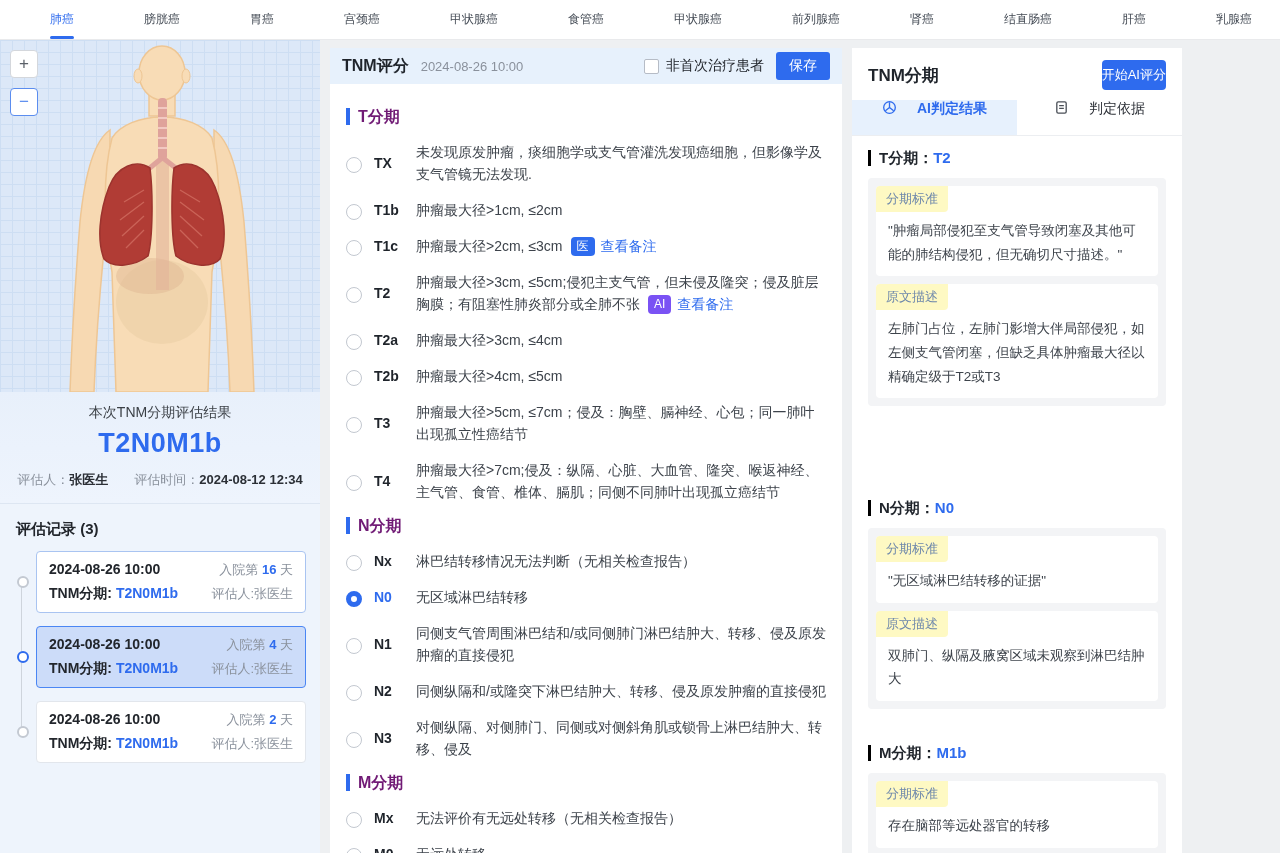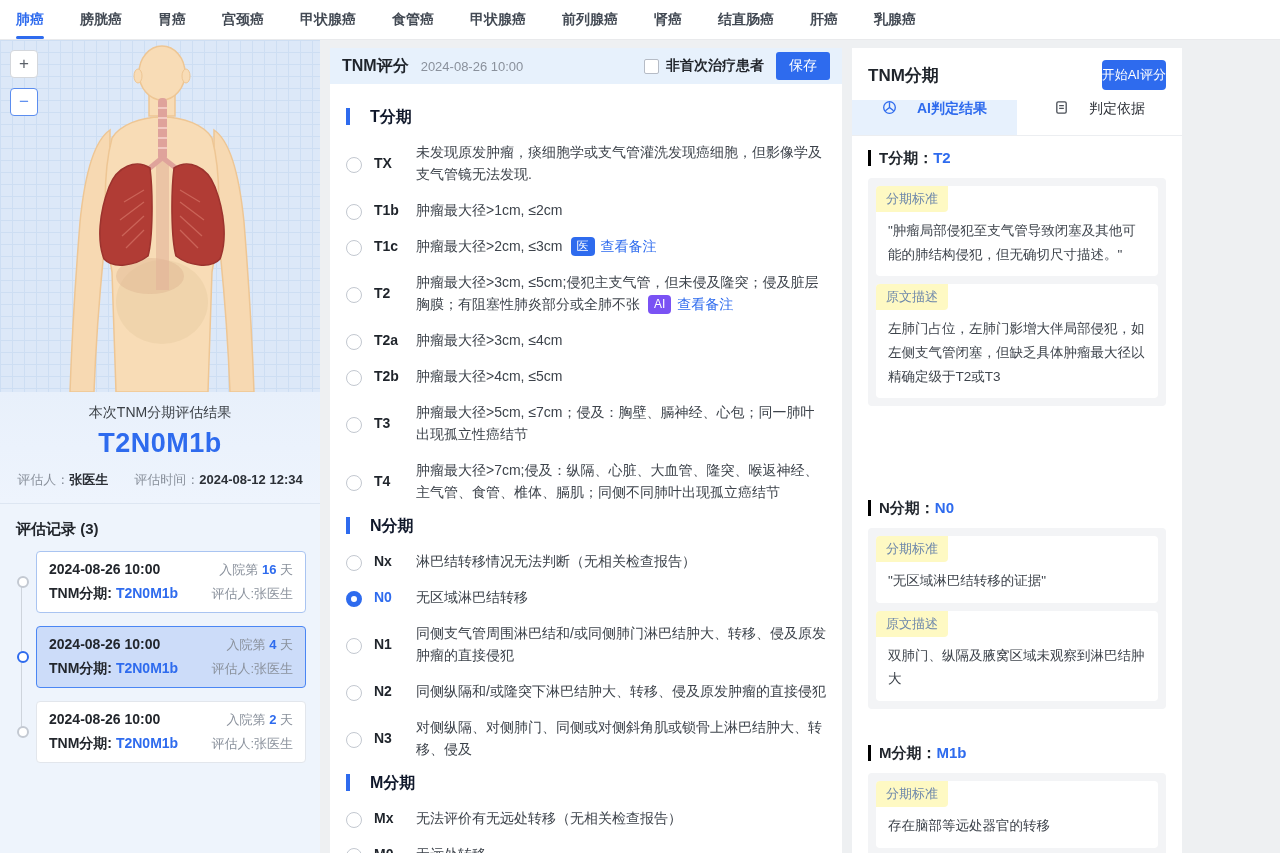--- a/index.html
+++ b/index.html
@@ -1,21 +1,21 @@
 <!DOCTYPE html>
 <html><head>
 <meta charset="utf-8">
 <style>
   * { margin:0; padding:0; box-sizing:border-box; }
   html,body { width:1280px; height:853px; overflow:hidden; font-family:"Liberation Sans","DejaVu Sans",sans-serif; background:#eef0f2; }
   .app { width:1280px; height:853px; display:flex; flex-direction:column; }
 
   
   .nav { height:40px; background:#fff; border-bottom:1px solid #e9eaec; display:flex; align-items:stretch; padding:0 16px; gap:36px; flex-shrink:0; }
-  .nav-tab { position:relative; display:flex; align-items:center; font-size:14px; color:#434a54; font-weight:700; cursor:pointer; white-space:nowrap; }
+  .nav-tab { position:relative; display:flex; align-items:center; font-size:12px; color:#434a54; font-weight:400; cursor:pointer; white-space:nowrap;margin-left:34px; }
   .nav-tab.active { color:#2e6bee; }
   .nav-tab.active::after { content:''; position:absolute; left:0; right:0; bottom:0; height:3px; background:#2e6bee; border-radius:2px; }
 
   
   .main { flex:1; display:flex; min-height:0; }
 
   
   .left { width:320px; flex-shrink:0; display:flex; flex-direction:column; background:#eef4fc; }
   .body-viewer { position:relative; height:352px; flex-shrink:0;
       background-color:#dce8f8;
@@ -53,25 +53,25 @@
 
   
   .gap { width:10px; flex-shrink:0; }
   .mid { width:512px; flex-shrink:0; margin-top:8px; background:#fff; display:flex; flex-direction:column; overflow:hidden; }
   .mid-header { height:36px; background:#e7f1fc; display:flex; align-items:center; padding:0 12px; flex-shrink:0; }
   .mid-title { font-size:16px; font-weight:bold; color:#1f242b; }
   .mid-date { font-size:13px; color:#8a919c; margin-left:12px; }
   .mid-header-right { margin-left:auto; display:flex; align-items:center; gap:12px; }
   .chk-wrap { display:flex; align-items:center; gap:7px; cursor:pointer; }
   .chk { width:15px; height:15px; background:#fff; border:1px solid #b6bcc6; border-radius:2px; }
-  .chk-label { font-size:14px; color:#22262c; font-weight:700; }
+  .chk-label { font-size:14px; color:#22262c; font-weight:400; }
   .btn-primary { background:#2e6bee; color:#fff; border:none; border-radius:3px; font-size:14px; padding:5px 13px; cursor:pointer; font-family:inherit; }
 
   .mid-body { padding:14px 16px 0; overflow:hidden; }
-  .sec-title { font-size:16px; font-weight:bold; color:#0f172a; border-left:4px solid #2e6bee; padding-left:20px; line-height:17px; margin:10px 0 16px; }
+  .sec-title { font-size:16px; font-weight:bold; color:#701a75; border-left:4px solid #2e6bee; padding-left:8px; line-height:17px; margin:10px 0 16px; }
   .opt { display:flex; align-items:center; margin-bottom:14px; }
   .radio { width:16px; height:16px; border-radius:50%; border:1px solid #c3c8d0; background:#fff; flex-shrink:0; margin-top:3px; cursor:pointer; }
   .radio.sel { border:5px solid #2e6bee; }
   .opt-code { width:42px; flex-shrink:0; font-size:14px; font-weight:bold; color:#1f242b; margin-left:12px; line-height:22px; }
   .opt-desc { font-size:14px; color:#3d434b; line-height:22px; }
   .badge { display:inline-block; font-size:12px; color:#fff; border-radius:4px; padding:1px 6px; margin:0 6px 0 8px; line-height:17px; vertical-align:1px; }
   .badge.med { background:#2e6bee; }
   .badge.ai { background:#7a52f4; }
   .opt-link { color:#2e6bee; cursor:pointer; }
   .sec-block { margin-bottom:6px; }

